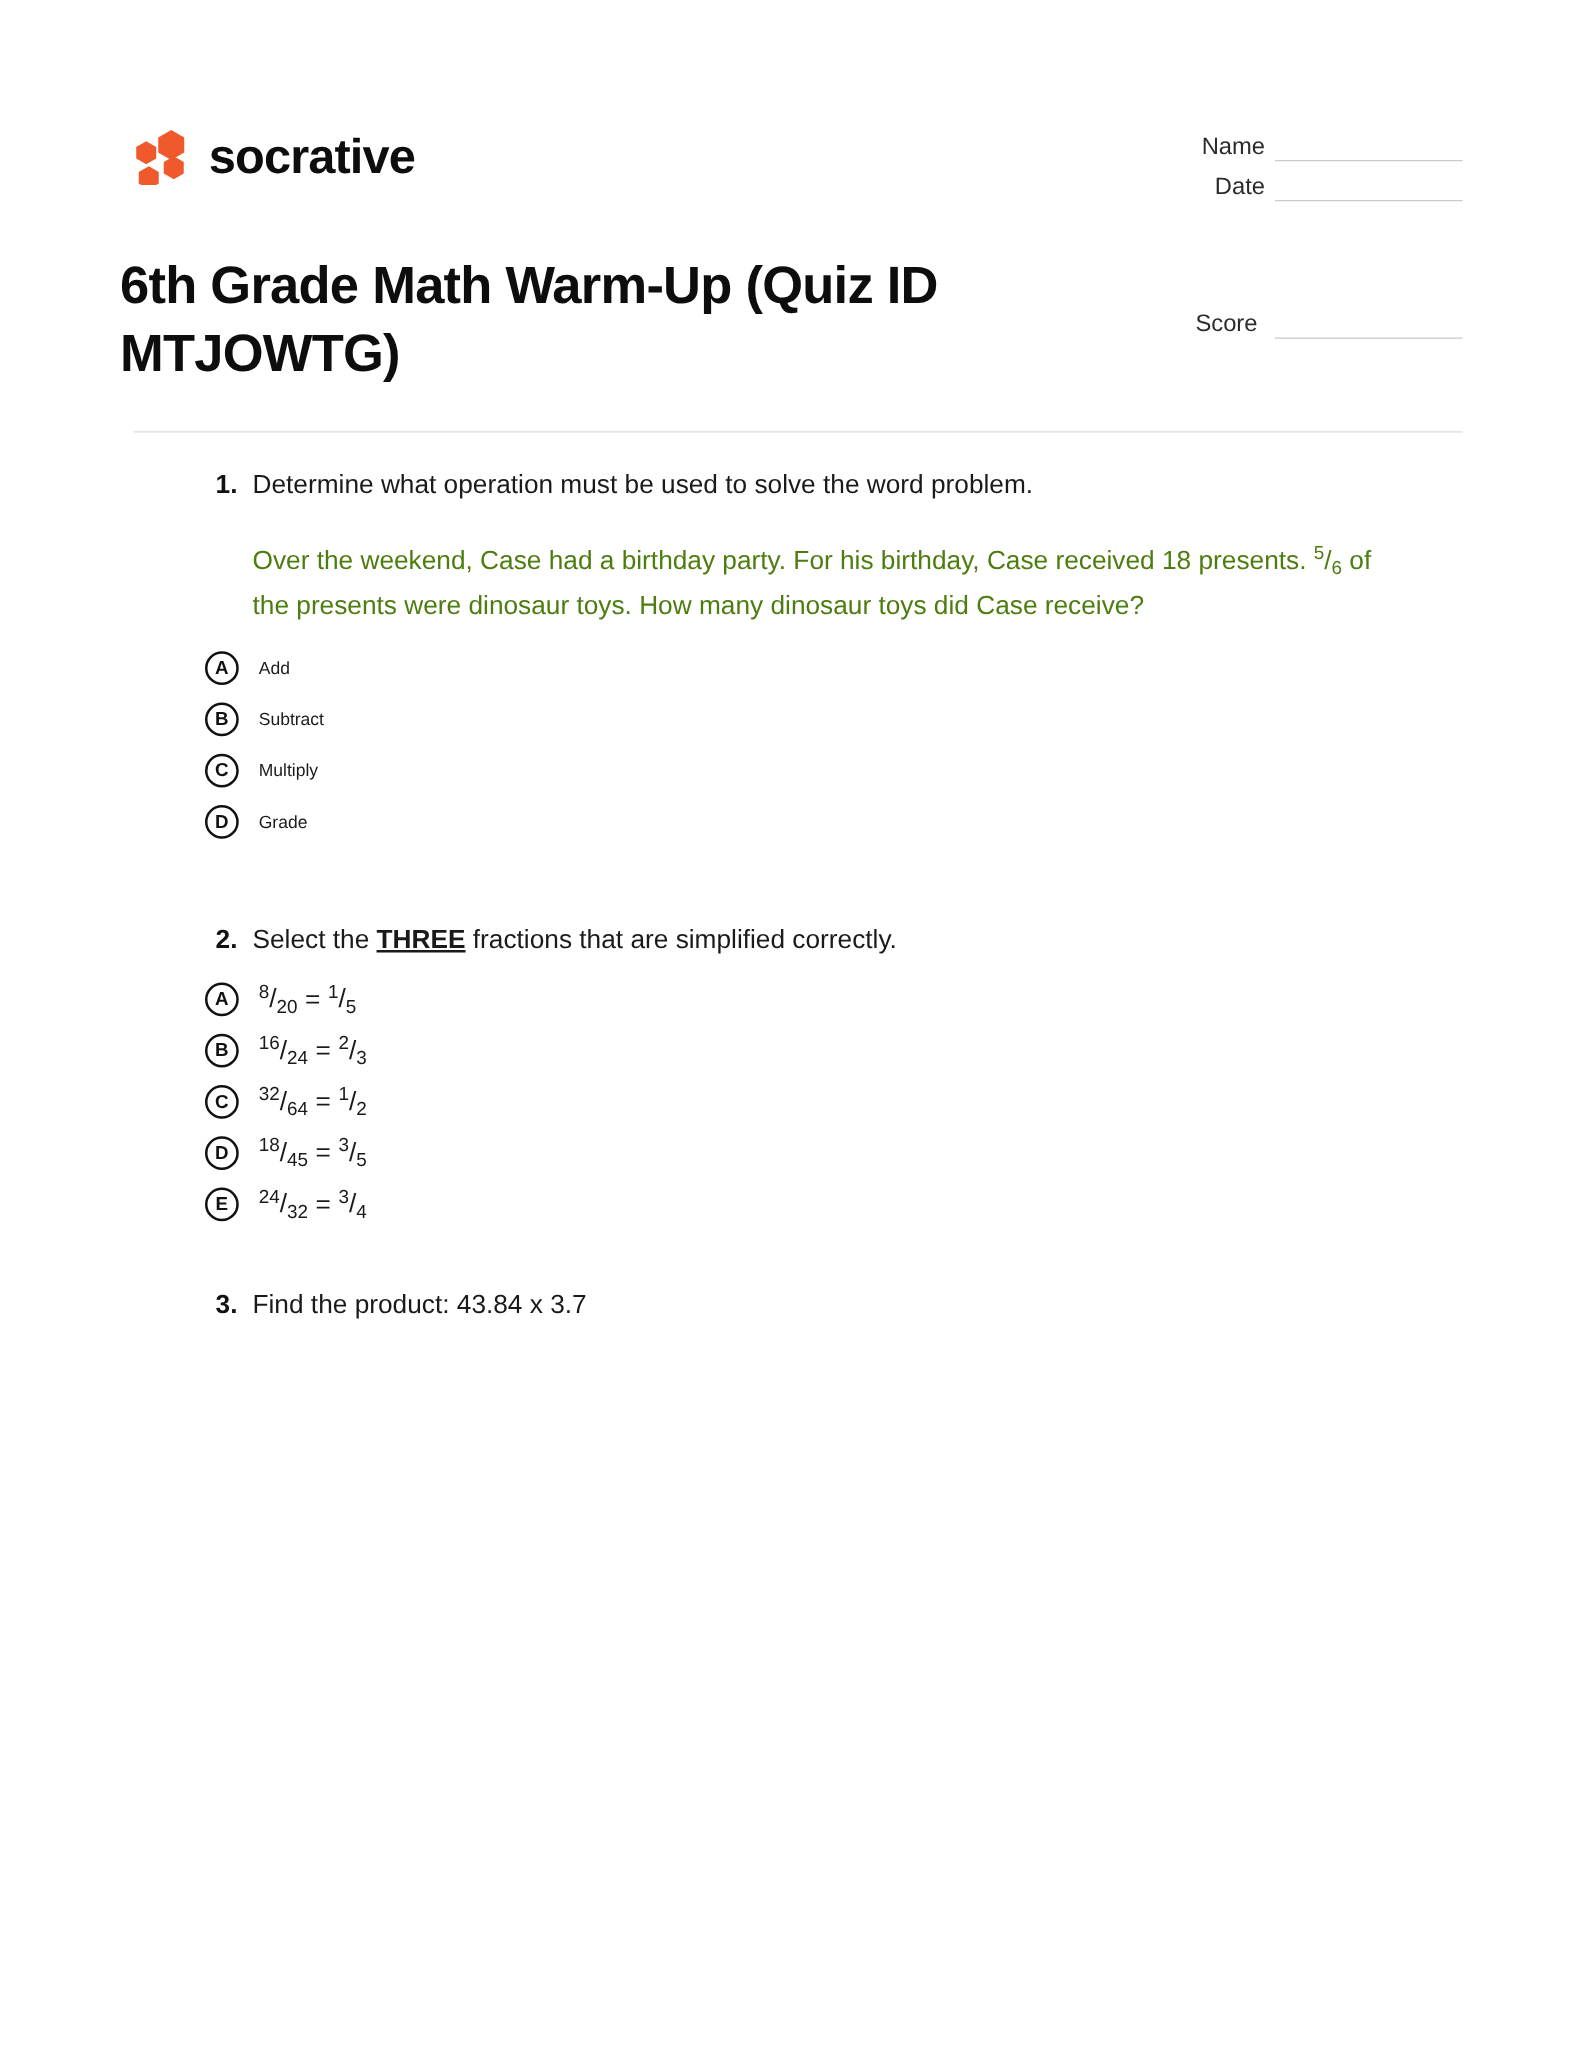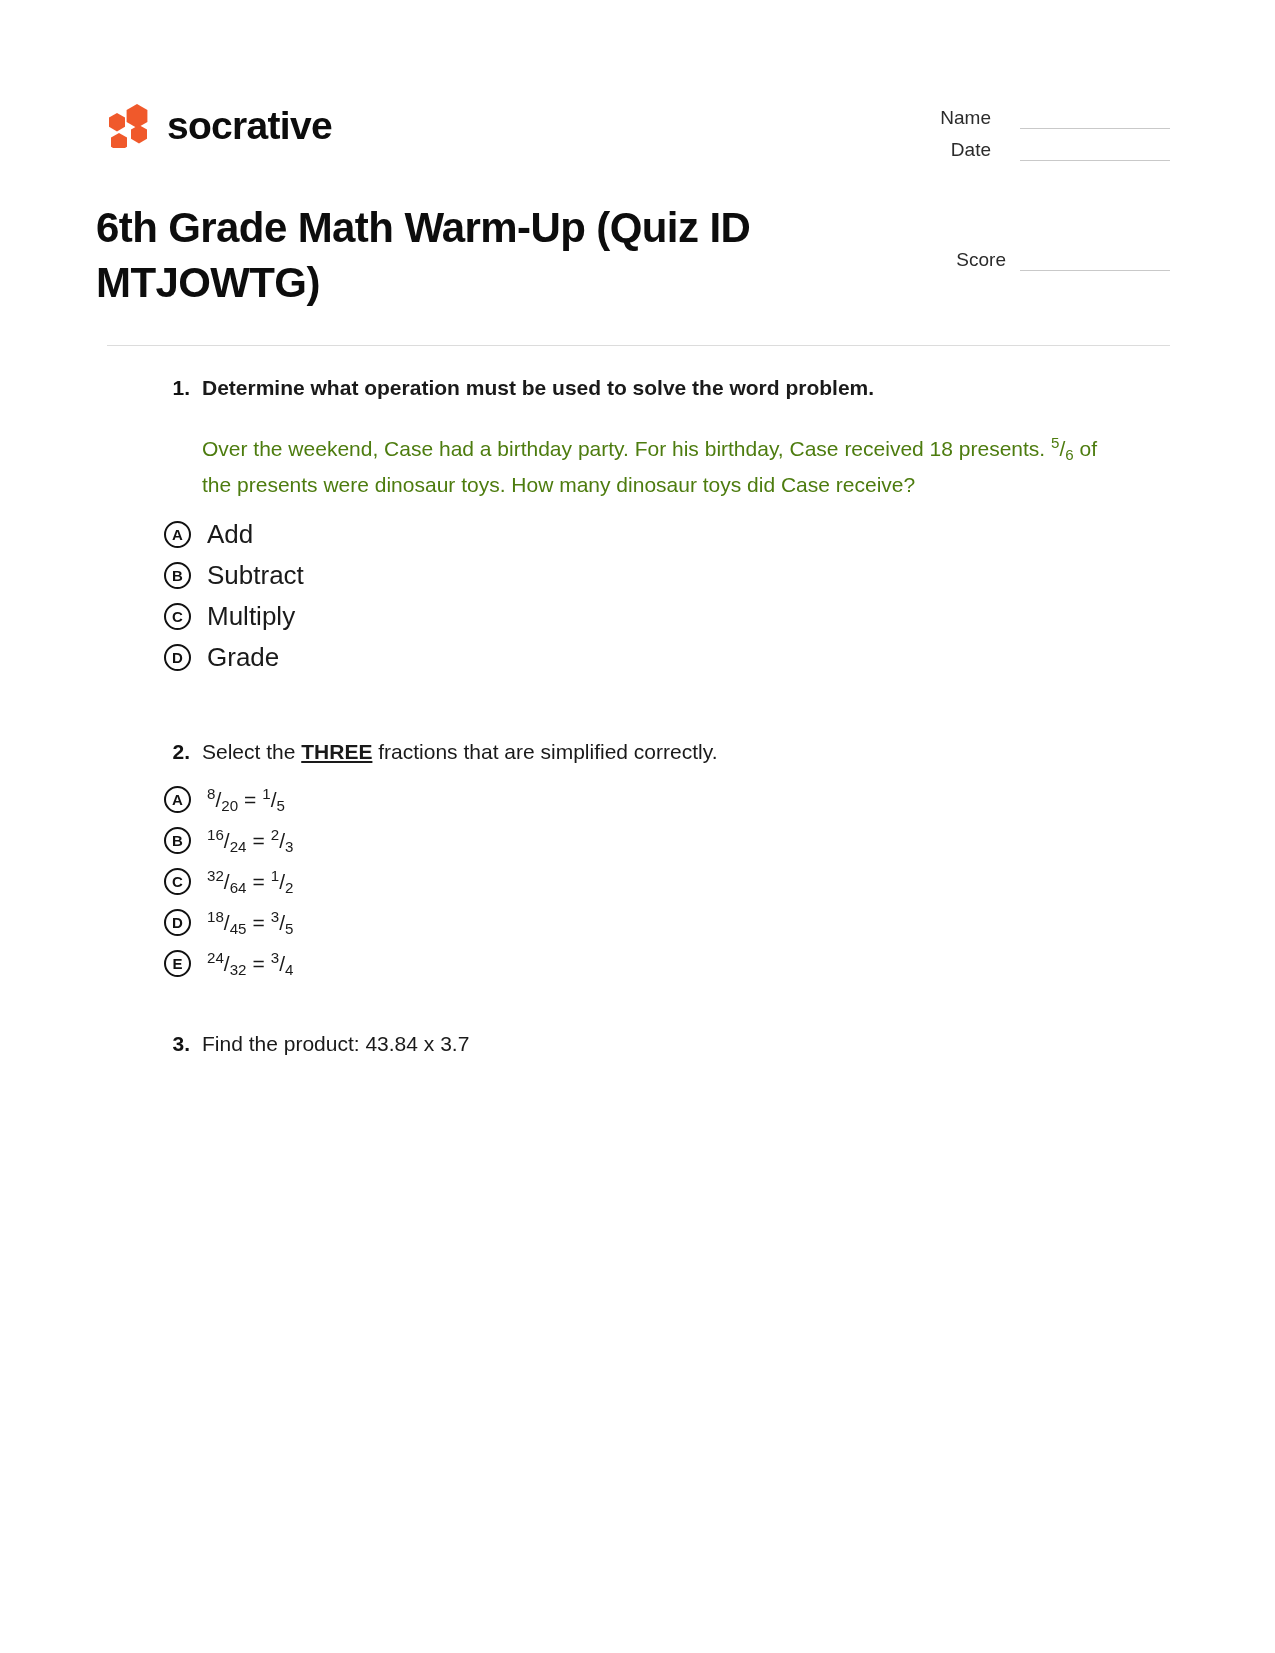--- a/index.html
+++ b/index.html
@@ -39,21 +39,21 @@
     font-weight: 700;
     letter-spacing: -0.7px;
     color: #0d0d0d;
     line-height: 1;
   }
   .fields { width: 245px; margin-top: 12px; }
   .field-row {
     display: flex;
     align-items: flex-end;
     justify-content: flex-end;
-    gap: 29px;
+    gap: 8px;
     margin-bottom: 11px;
   }
   .field-label {
     font-size: 19px;
     color: #2b2b2b;
     line-height: 1.1;
     white-space: nowrap;
   }
   .field-line {
     width: 150px;
@@ -110,21 +110,21 @@
     text-align: right;
     line-height: 1.5;
     color: #121212;
   }
   .q-text {
     font-size: 21px;
     line-height: 1.5;
     color: #1a1a1a;
     flex: 1;
   }
-  .q-text.bold { font-weight: 700; }
+  .q-text.bold { font-weight: 400; }
   .q-body {
     font-size: 21px;
     line-height: 1.62;
     margin-top: 28px;
     margin-left: 95px;
     max-width: 900px;
     color: #4d7c0f;
   }
   .strong-ul {
     font-weight: 700;
@@ -147,21 +147,21 @@
     border-radius: 50%;
     display: flex;
     align-items: center;
     justify-content: center;
     font-size: 15px;
     font-weight: 700;
     line-height: 1;
     color: #111111;
   }
   .option-text {
-    font-size: 26px;
+    font-size: 14px;
     line-height: 1.2;
     color: #1a1a1a;
   }
 
   
   .frac { white-space: nowrap; font-size: 21px; }
   .frac .num { font-size: 0.72em; vertical-align: 0.52em; }
   .frac .sl { font-size: 1em; }
   .frac .den { font-size: 0.72em; vertical-align: -0.28em; }
   .frac .eq { margin: 0 6px; }

